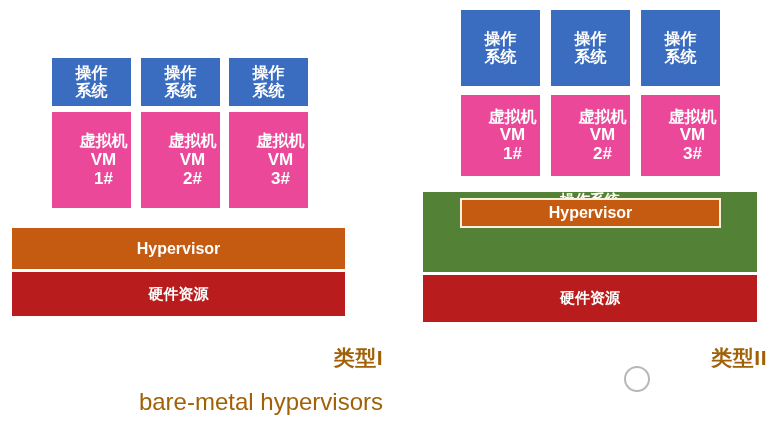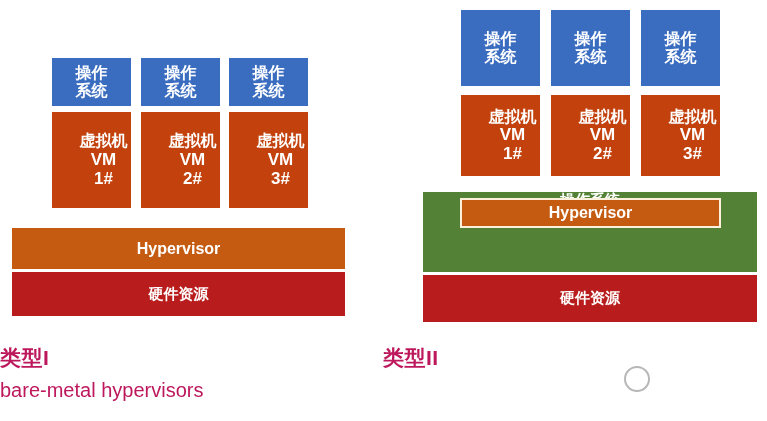--- a/index.html
+++ b/index.html
@@ -39,21 +39,21 @@
     letter-spacing: 0px;
   }
 
   .os-box {
     background: #3a6cbf;
     font-size: 16px;
   }
   .os-box .line { display: block; }
 
   .vm-box {
-    background: #c2410c;
+    background: #ec4899;
     font-size: 16px;
     padding-left: 24px;
   }
   .vm-box .line { display: block; }
   .vm-box .line-latin { font-size: 17px; }
 
   .hv-bar {
     background: #c55a11;
     font-size: 16px;
   }
@@ -68,36 +68,36 @@
     padding-bottom: 24px;
   }
   .hv-inner {
     background: #c55a11;
     border: 2px solid #fdf0dc;
     font-size: 16px;
   }
 
   .caption {
     position: absolute;
-    text-align: left;
-    color: #be185d;
+    text-align: right;
+    color: #a16207;
   }
   .caption .cap-zh {
     display: block;
     font-size: 21px;
     font-weight: bold;
     letter-spacing: 0.5px;
     line-height: 1.25;
   }
   .caption .cap-en {
     display: block;
-    font-size: 20px;
+    font-size: 24px;
     font-weight: normal;
     line-height: 1.25;
-    margin-top: 7px;
+    margin-top: 16px;
   }
 
   #watermark {
     position: absolute;
     left: 624px;
     top: 362px;
     width: 140px;
     height: 34px;
     display: flex;
     align-items: center;

